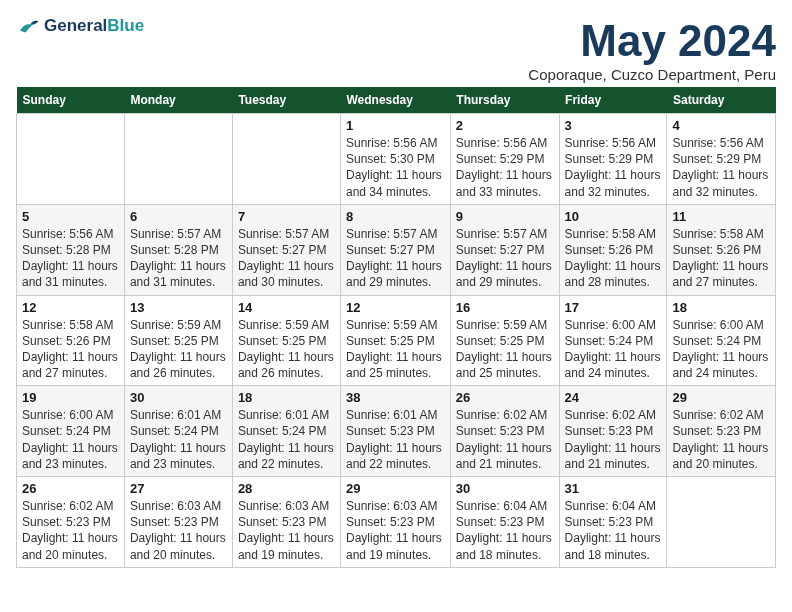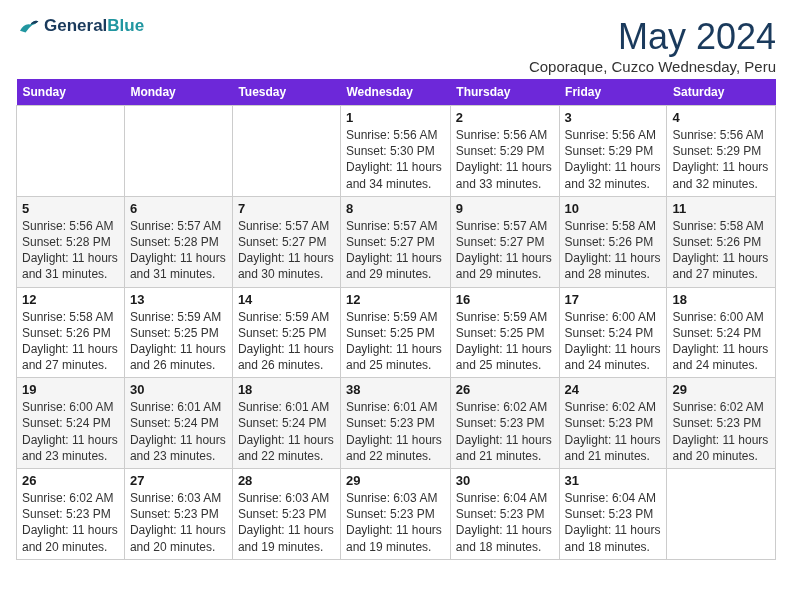--- a/index.html
+++ b/index.html
@@ -22,35 +22,35 @@
       gap: 4px;
     }
     .logo-bird {
       width: 24px;
       height: 20px;
     }
     .title-block {
       text-align: right;
     }
     .month-title {
-      font-size: 36px;
-      font-weight: normal;
+      font-size: 44px;
+      font-weight: bold;
       color: #1a3a5c;
     }
     .location {
       font-size: 15px;
       color: #333;
     }
     table {
       width: 100%;
       border-collapse: collapse;
       font-size: 11px;
     }
     thead tr th {
-      background-color: #6d28d9;
+      background-color: #14532d;
       color: #fff;
       text-align: left;
       padding: 6px 6px;
       font-size: 12px;
       font-weight: bold;
     }
     tbody tr td {
       border: 1px solid #ccc;
       vertical-align: top;
       padding: 4px 5px;
@@ -88,21 +88,21 @@
     <svg class="logo-bird" viewBox="0 0 30 24" xmlns="http://www.w3.org/2000/svg">
       <path d="M5,18 Q10,8 18,10 Q22,4 28,6 Q24,10 20,11 Q16,14 12,20 Z" fill="#2196a0"></path>
       <path d="M18,10 Q22,4 28,6 Q26,8 24,9 Q21,9 18,10 Z" fill="#1a3a5c"></path>
     </svg>
     <div>
       <div style="font-size:17px;font-weight:bold;color:#1a3a5c;line-height:1.1;">General<span style="color:#2196a0;">Blue</span></div>
     </div>
   </div>
   <div class="title-block">
     <div class="month-title">May 2024</div>
-    <div class="location">Coporaque, Cuzco Wednesday, Peru</div>
+    <div class="location">Coporaque, Cuzco Department, Peru</div>
   </div>
 </div>
 
 <table>
   <thead>
     <tr>
     <th>Sunday</th>
         <th>Monday</th>
         <th>Tuesday</th>
         <th>Wednesday</th>

